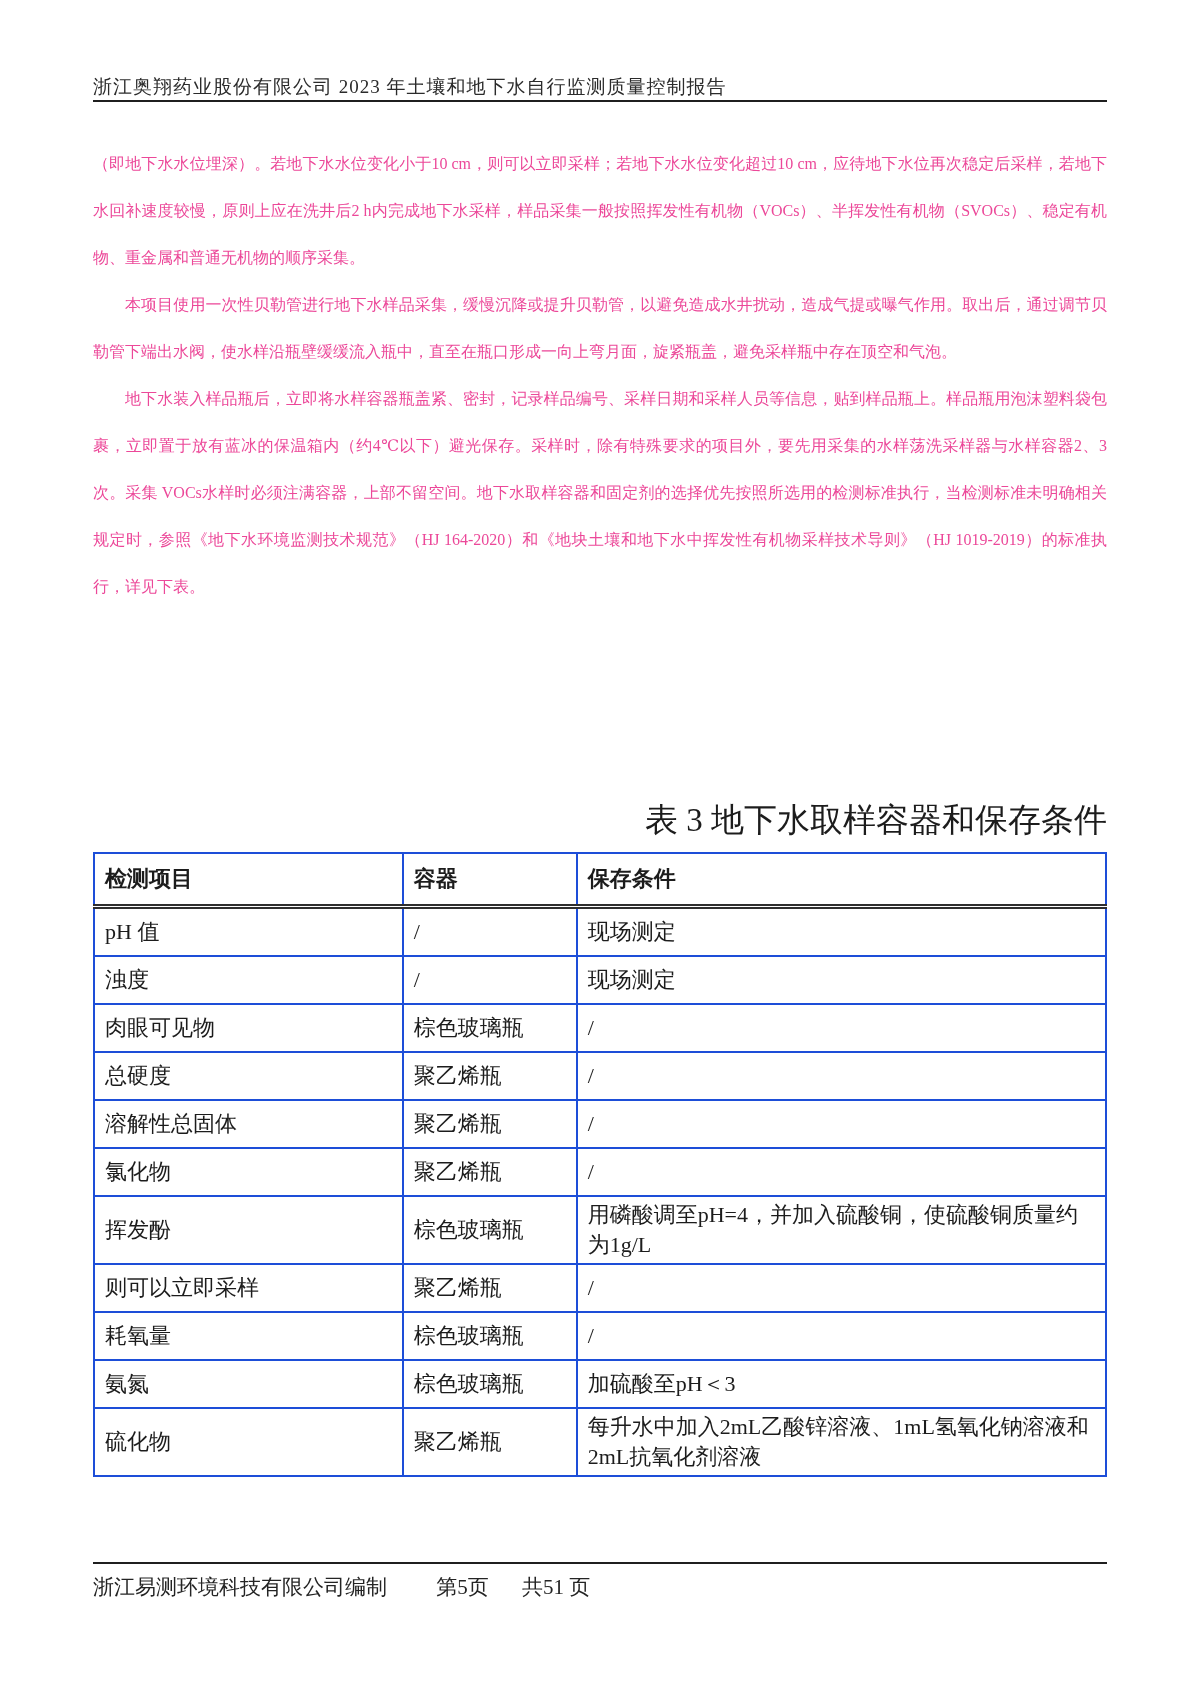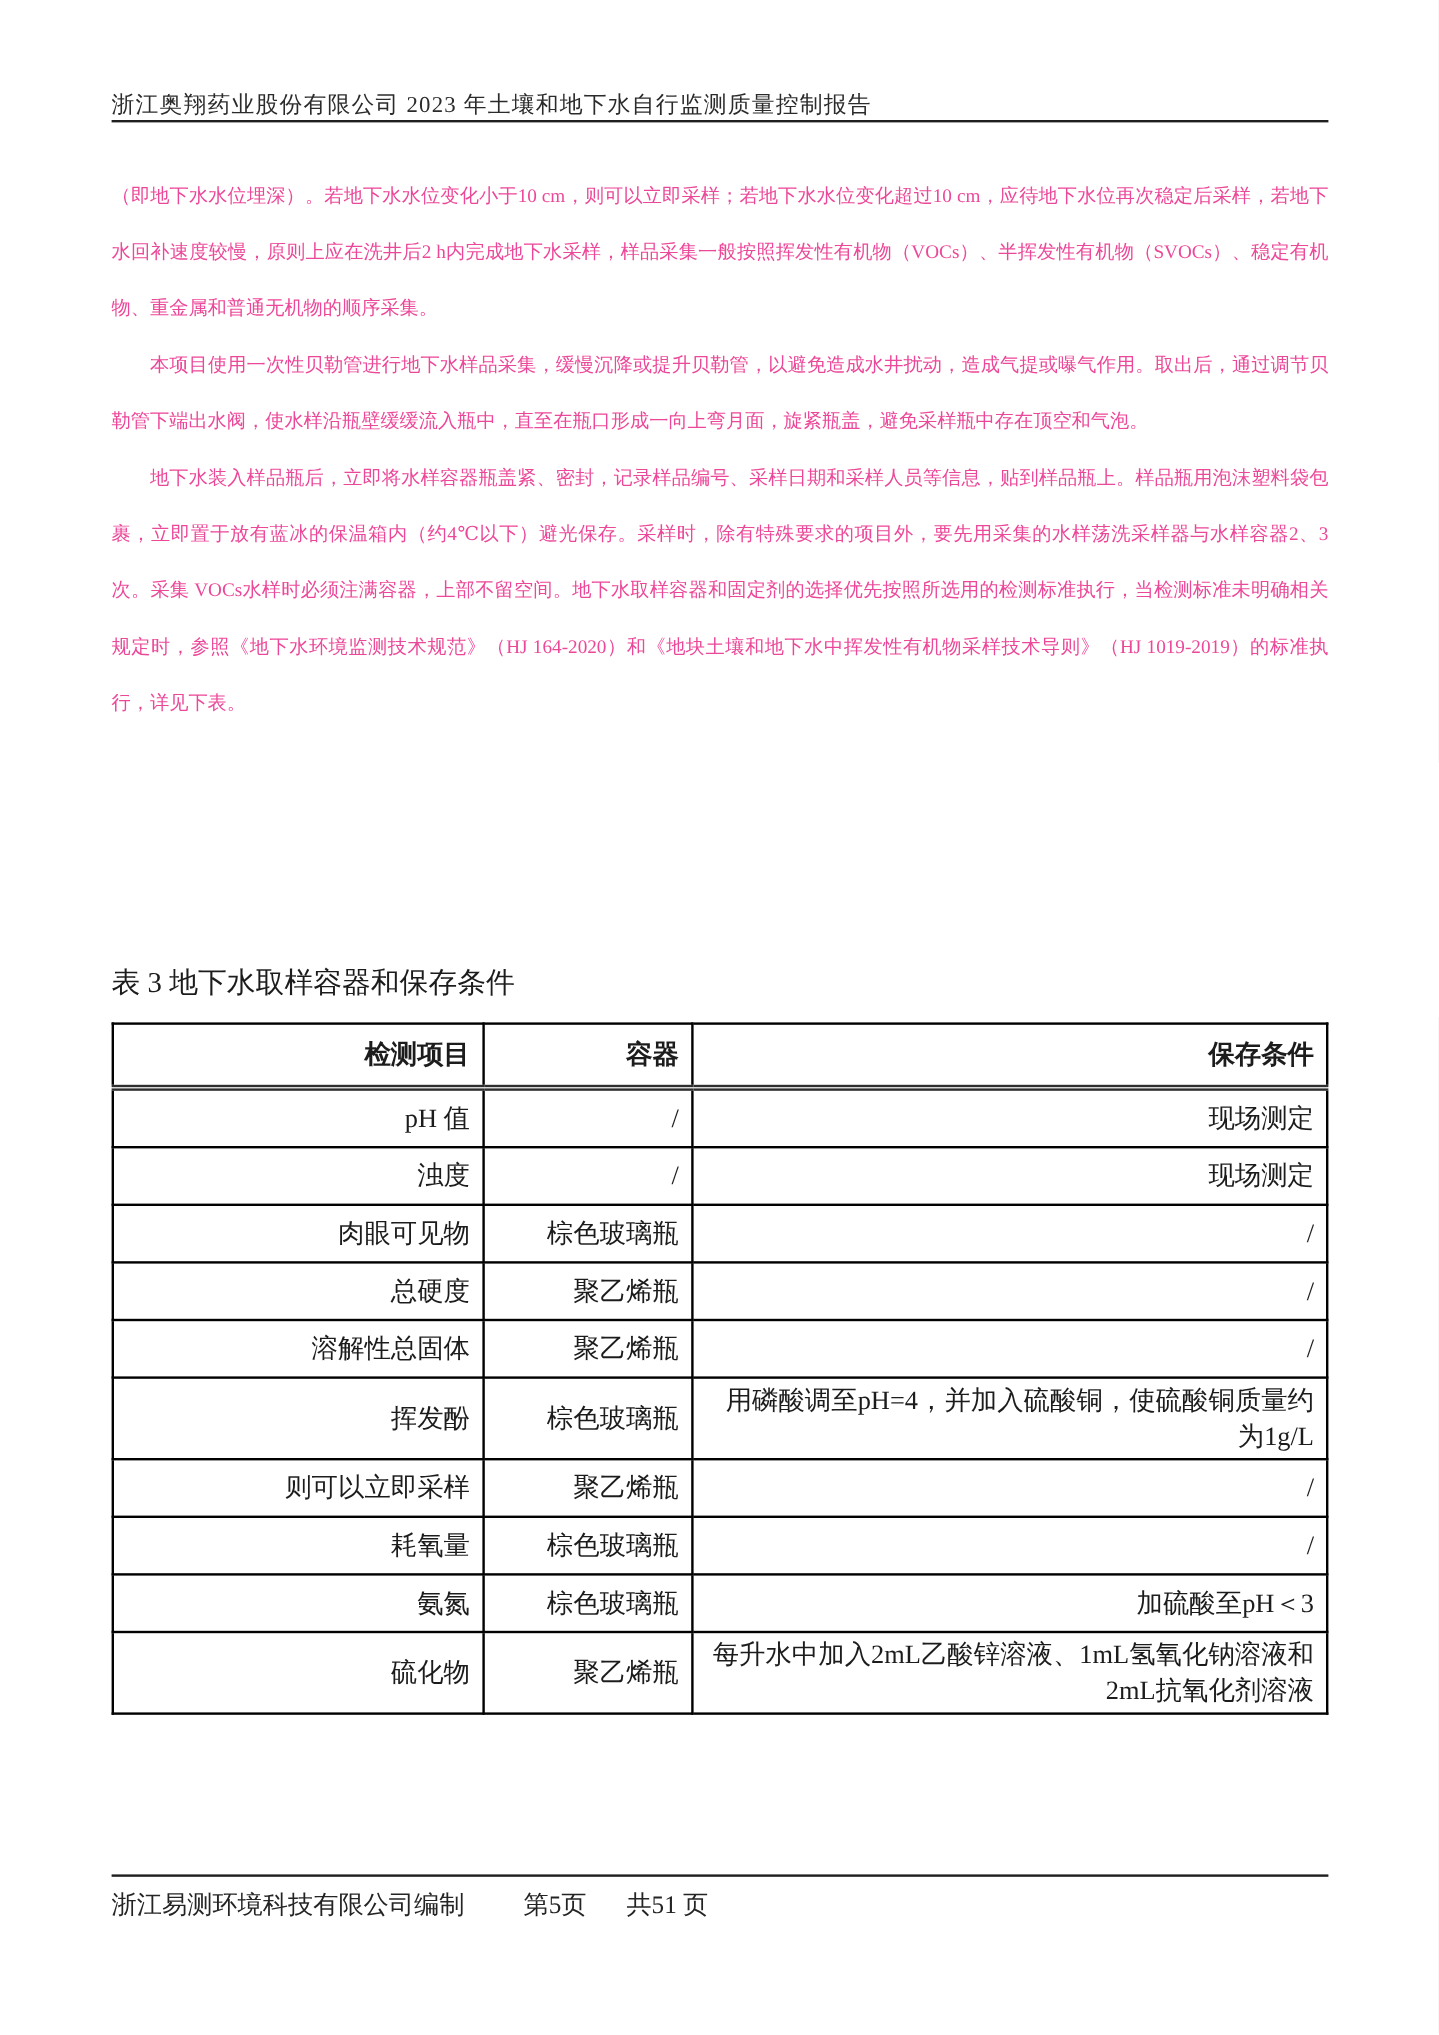--- a/index.html
+++ b/index.html
@@ -44,41 +44,41 @@
   }
   .para.indent { text-indent: 2em; }
   
   .table-title {
     position: absolute;
     top: 797px;
     left: 93px;
     width: 1014px;
     height: 47px;
     line-height: 47px;
-    text-align: left;
-    font-size: 24px;
+    text-align: right;
+    font-size: 33px;
     color: #1c1c1c;
   }
   table.sample-table {
     position: absolute;
     top: 852px;
     left: 93px;
     width: 1014px;
     border-collapse: collapse;
     table-layout: fixed;
     font-size: 22px;
     color: #1c1c1c;
   }
   table.sample-table col.c1 { width: 30.5%; }
   table.sample-table col.c2 { width: 17.2%; }
   table.sample-table col.c3 { width: 52.3%; }
   table.sample-table th,
   table.sample-table td {
-    border: 2px solid #000000;
-    text-align: right;
+    border: 2px solid #1d4ed8;
+    text-align: left;
     vertical-align: middle;
     padding: 3px 10px;
     line-height: 30px;
     height: 40px;
     overflow: hidden;
   }
   table.sample-table th {
     font-weight: bold;
     height: 44px;
     border-bottom: 5px double #2e2e2e;
@@ -148,20 +148,25 @@
         <td>总硬度</td>
         <td>聚乙烯瓶</td>
         <td>/</td>
       </tr>
       <tr>
         <td>溶解性总固体</td>
         <td>聚乙烯瓶</td>
         <td>/</td>
       </tr>
       <tr>
+        <td>氯化物</td>
+        <td>聚乙烯瓶</td>
+        <td>/</td>
+      </tr>
+      <tr>
         <td>挥发酚</td>
         <td>棕色玻璃瓶</td>
         <td>用磷酸调至pH=4，并加入硫酸铜，使硫酸铜质量约为1g/L</td>
       </tr>
       <tr>
         <td>则可以立即采样</td>
         <td>聚乙烯瓶</td>
         <td>/</td>
       </tr>
       <tr>

